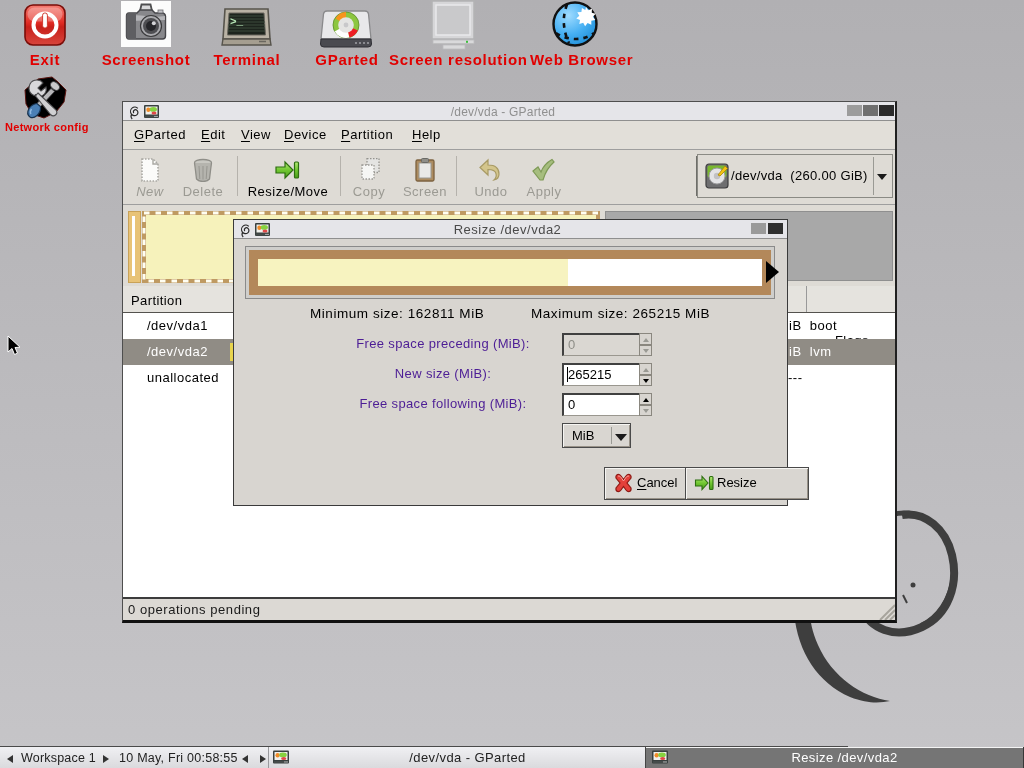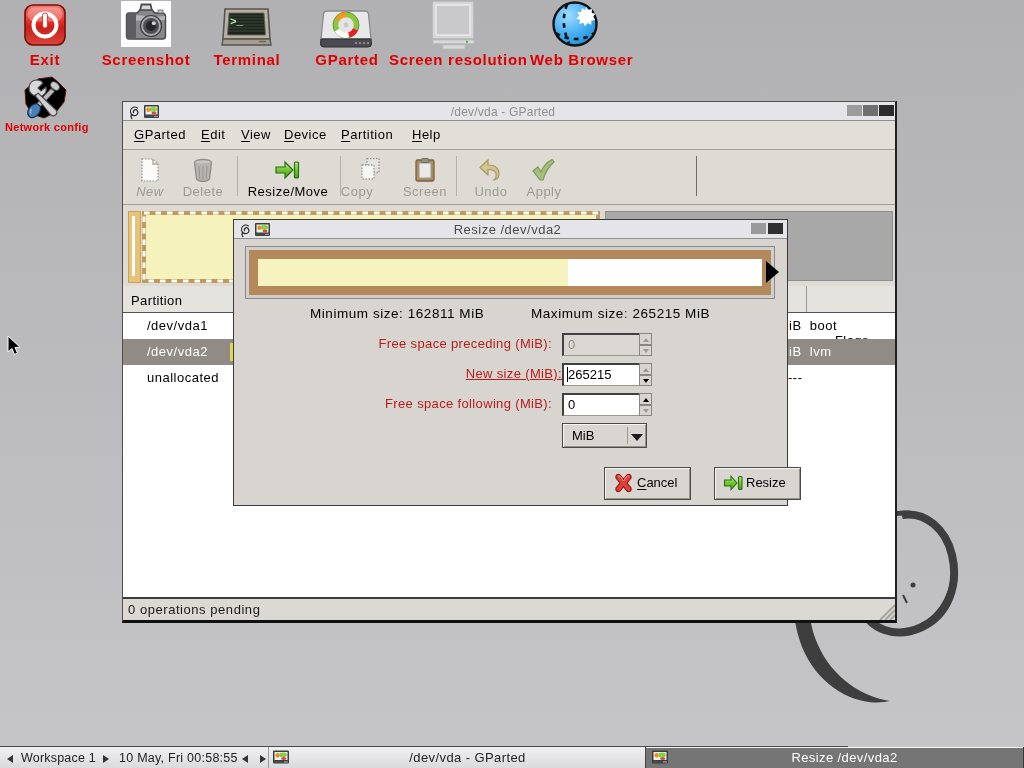--- a/index.html
+++ b/index.html
@@ -28,21 +28,21 @@
 .tsep{position:absolute;top:6px;width:1px;height:40px;background:#b5b2ac;}
 
 #viz{position:absolute;left:0;top:103px;right:0;height:84px;background:#dedbd5;}
 
 #thead{position:absolute;left:0;top:184px;right:0;height:26px;background:#e5e3de;border-bottom:1px solid #54524e;font-size:13px;color:#000;}
 .trow{position:absolute;left:0;right:0;height:26px;font-size:13px;color:#000;letter-spacing:0.5px;}
 #statusbar{position:absolute;left:0;bottom:0;right:0;height:21px;background:#dcd9d4;
  border-top:2px solid #3c3c3c;font-size:13px;color:#1a1a1a;letter-spacing:0.55px;}
 
 #dlg{left:233px;top:219px;width:553px;height:285px;border:1px solid #3a3a3a;background:#d8d5d0;}
-.row-label{position:absolute;font-size:13px;color:#b91c1c;text-align:right;letter-spacing:0.35px;}
+.row-label{position:absolute;font-size:13px;color:#4c1d95;text-align:center;letter-spacing:0.35px;}
 .entry{position:absolute;background:#fff;border:1px solid #9a978f;
  border-top:2px solid #404040;border-left:2px solid #404040;font-size:13px;color:#000;}
 .spin{position:absolute;width:13px;height:23px;}
 .spinbtn{position:absolute;left:0;width:13px;height:11px;background:#d8d5d0;
  border:1px solid #8a877f;box-sizing:border-box;}
 .btn{position:absolute;background:#d9d6d1;border:1px solid #4a4a4a;
  box-shadow:inset 1px 1px 0 #f6f5f2,inset -1px -1px 0 #989288;font-size:13px;color:#000;}
 
 #taskbar{left:0;top:746px;width:848px;height:22px;border-top:1px solid #4a4a4a;
  background:linear-gradient(#f0f0f3,#d9d9dc);font-size:13px;color:#222;letter-spacing:0.4px;}
@@ -227,41 +227,53 @@
         <path d="M2 9 L11 9 L11 4 L19 12 L11 20 L11 15 L2 15 Z" fill="url(#grn)" stroke="#2d6e10" stroke-width="1.2"></path>
         <rect x="20.5" y="4" width="4" height="16" rx="1" fill="url(#grn)" stroke="#2d6e10" stroke-width="1.2"></rect>
       </svg>
     <div class="tlab" style="left:124px;width:82px;color:#000;">Resize/Move</div>
     <div class="tsep" style="left:217px;"></div>
 
     <svg class="ticon" style="left:235px;" viewBox="0 0 26 24">
         <rect x="9" y="0.5" width="12" height="14" fill="#e4e4e2" stroke="#94938e" stroke-width="1.3" stroke-dasharray="1.5 1.5"></rect>
         <rect x="4" y="7" width="12" height="14" fill="#f6f6f4" stroke="#9a9994" stroke-width="1.3" stroke-dasharray="1.5 1.5"></rect>
       </svg>
-    <div class="tlab" style="left:208px;width:52px;">Copy</div>
+    <div class="tlab" style="left:220px;width:52px;">Copy</div>
 
     <svg class="ticon" style="left:289px;" viewBox="0 0 26 24">
         <rect x="4" y="2" width="18" height="21" rx="1.5" fill="#ad8c60" stroke="#7c6240" stroke-width="1.3"></rect>
         <rect x="7" y="5" width="12" height="15" fill="#e9e9e7" stroke="#9a9994" stroke-width="1"></rect>
         <rect x="9.5" y="0.5" width="7" height="4" rx="1" fill="#8f8e88" stroke="#6a6a66" stroke-width="1"></rect>
       </svg>
     <div class="tlab" style="left:276px;width:52px;">Screen</div>
     <div class="tsep" style="left:333px;"></div>
 
     <svg class="ticon" style="left:355px;" viewBox="0 0 26 24">
         <path d="M10 2 L10 7 Q21 7 21 16 Q21 21 16 22 Q19 19 18 15.5 Q17 11.5 10 11.5 L10 17 L2 9.5 Z" fill="#d3c58c" stroke="#a89a64" stroke-width="1.2"></path>
       </svg>
     <div class="tlab" style="left:342px;width:52px;">Undo</div>
 
     <svg class="ticon" style="left:407px;" viewBox="0 0 26 24">
         <path d="M3 13 L8 9 L11 14 Q14 6 22 1.5 L24 4 Q16 11 13 22 L10 22 Z" fill="#a6bd7e" stroke="#7e9a56" stroke-width="1.2"></path>
       </svg>
     <div class="tlab" style="left:395px;width:52px;">Apply</div>
     <div class="tsep" style="left:573px;background:#6e6e6a;"></div>
 
+    <div style="position:absolute;left:574px;top:4px;width:196px;height:44px;border:1px solid #8a8a84;box-sizing:border-box;">
+      <svg style="position:absolute;left:7px;top:8px;" width="24" height="26" viewBox="0 0 24 26">
+        <rect x="1" y="1" width="22" height="24" rx="3" fill="#6e6e70" stroke="#3c3c3e" stroke-width="1.2"></rect>
+        <rect x="2.5" y="2.5" width="19" height="12" rx="2" fill="#7ab82e"></rect>
+        <circle cx="12" cy="13" r="8" fill="#e4e4e6" stroke="#9a9a9c" stroke-width="1"></circle>
+        <circle cx="12" cy="13" r="3.2" fill="#c2c2c4"></circle>
+        <path d="M13 12 L20 3 L22.5 5.5 L15 13 Z" fill="#f4c211" stroke="#a8850a" stroke-width="0.8"></path>
+      </svg>
+      <span style="position:absolute;left:33px;top:13px;font-size:13px;color:#000;letter-spacing:0.3px;">/dev/vda&nbsp;&nbsp;(260.00 GiB)</span>
+      <div style="position:absolute;right:18px;top:2px;bottom:2px;width:1px;background:#9a9a94;"></div>
+      <div style="position:absolute;right:5px;top:19px;width:0;height:0;border-left:5px solid transparent;border-right:5px solid transparent;border-top:6px solid #1a1a1a;"></div>
+    </div>
   </div>
   <div id="viz">
 
     <div style="position:absolute;left:5px;top:6px;width:13px;height:72px;background:#e8c377;box-sizing:border-box;border:1px solid #c9a257;">
         <div style="position:absolute;left:3px;top:4px;bottom:6px;width:3px;background:#fff;"></div>
       </div>
 
     <div style="position:absolute;left:19px;top:6px;width:458px;height:72px;background:#bf9a62;">
       <div style="position:absolute;left:4px;top:4px;right:4px;bottom:4px;background:#f6f2bb;"></div>
       <svg width="458" height="72" style="position:absolute;left:0;top:0;">
@@ -333,54 +345,54 @@
   <div class="row-label" style="left:100px;top:116px;width:218px;">Free space preceding (MiB):</div>
   <div class="entry" style="left:328px;top:113px;width:75px;height:18px;background:#dad7d2;color:#8e8e88;padding:2px 0 0 4px;">0</div>
   <div class="spin" style="left:405px;top:113px;">
     <div class="spinbtn" style="top:0;height:12px;">
         <div style="position:absolute;left:3px;top:4px;border-left:3.5px solid transparent;border-right:3.5px solid transparent;border-bottom:4px solid #9a9a94;"></div>
       </div>
     <div class="spinbtn" style="top:12px;height:11px;">
         <div style="position:absolute;left:3px;top:3px;border-left:3.5px solid transparent;border-right:3.5px solid transparent;border-top:4px solid #9a9a94;"></div>
       </div>
   </div>
-  <div class="row-label" style="left:110px;top:146px;width:218px;text-decoration:underline;">New size (MiB):</div>
+  <div class="row-label" style="left:100px;top:146px;width:218px;">New size (MiB):</div>
   <div class="entry" style="left:328px;top:143px;width:75px;height:18px;padding:2px 0 0 4px;"><span style="border-left:1px solid #000;margin-left:-1px;">2</span>65215</div>
   <div class="spin" style="left:405px;top:143px;">
     <div class="spinbtn" style="top:0;height:12px;">
         <div style="position:absolute;left:3px;top:4px;border-left:3.5px solid transparent;border-right:3.5px solid transparent;border-bottom:4px solid #9a9a94;"></div>
       </div>
     <div class="spinbtn" style="top:12px;height:11px;">
         <div style="position:absolute;left:3px;top:3px;border-left:3.5px solid transparent;border-right:3.5px solid transparent;border-top:4px solid #000;"></div>
       </div>
   </div>
   <div class="row-label" style="left:100px;top:176px;width:218px;">Free space following (MiB):</div>
   <div class="entry" style="left:328px;top:173px;width:75px;height:18px;padding:2px 0 0 4px;">0</div>
   <div class="spin" style="left:405px;top:173px;">
     <div class="spinbtn" style="top:0;height:12px;">
         <div style="position:absolute;left:3px;top:4px;border-left:3.5px solid transparent;border-right:3.5px solid transparent;border-bottom:4px solid #000;"></div>
       </div>
     <div class="spinbtn" style="top:12px;height:11px;">
         <div style="position:absolute;left:3px;top:3px;border-left:3.5px solid transparent;border-right:3.5px solid transparent;border-top:4px solid #9a9a94;"></div>
       </div>
   </div>
-  <div class="btn" style="left:328px;top:203px;width:85px;height:25px;box-sizing:border-box;">
+  <div class="btn" style="left:328px;top:203px;width:69px;height:25px;box-sizing:border-box;">
     <span style="position:absolute;left:9px;top:4px;">MiB</span>
     <div style="position:absolute;right:18px;top:3px;bottom:3px;width:1px;background:#9a9a94;"></div>
     <div style="position:absolute;right:3px;top:10px;width:0;height:0;border-left:6px solid transparent;border-right:6px solid transparent;border-top:7px solid #1a1a1a;"></div>
   </div>
 
   <div class="btn" style="left:370px;top:247px;width:85px;height:31px;">
     <svg style="position:absolute;left:9px;top:5px;" width="19" height="20" viewBox="0 0 19 20">
       <path d="M3.5 1.5 Q5.5 1 7 3 L9.5 6.5 L12 3 Q13.5 1 15.5 1.5 Q17.5 2.5 17 5 L13 10 L17 15 Q17.5 17.5 15.5 18.5 Q13.5 19 12 17 L9.5 13.5 L7 17 Q5.5 19 3.5 18.5 Q1.5 17.5 2 15 L6 10 L2 5 Q1.5 2.5 3.5 1.5 Z" fill="#e3403a" stroke="#8e1a14" stroke-width="1.2"></path>
       <path d="M4 3 Q6 2.5 7.5 5 L9.5 8 L11.5 5 Q13 2.5 15 3" fill="none" stroke="#f7a09a" stroke-width="1"></path>
     </svg>
     <span style="position:absolute;left:32px;top:7px;"><u>C</u>ancel</span>
   </div>
-  <div class="btn" style="left:480px;top:247px;width:85px;height:31px;">
+  <div class="btn" style="left:451px;top:247px;width:85px;height:31px;padding-left:37px;">
     <svg style="position:absolute;left:8px;top:6px;" width="20" height="18" viewBox="0 0 20 18">
       <path d="M1.5 6 L8 6 L8 2.5 L14 9 L8 15.5 L8 12 L1.5 12 Z" fill="url(#grn)" stroke="#2d6e10" stroke-width="1.1"></path>
       <rect x="15.5" y="2.5" width="3.5" height="13" rx="1" fill="url(#grn)" stroke="#2d6e10" stroke-width="1.1"></rect>
     </svg>
     <span style="position:absolute;left:31px;top:7px;">Resize</span>
   </div>
 </div>
 
 <div class="abs" id="taskbar">
   <div class="arr" style="position:absolute;left:7px;top:8px;border-top:4px solid transparent;border-bottom:4px solid transparent;border-right:6px solid #333;"></div>

